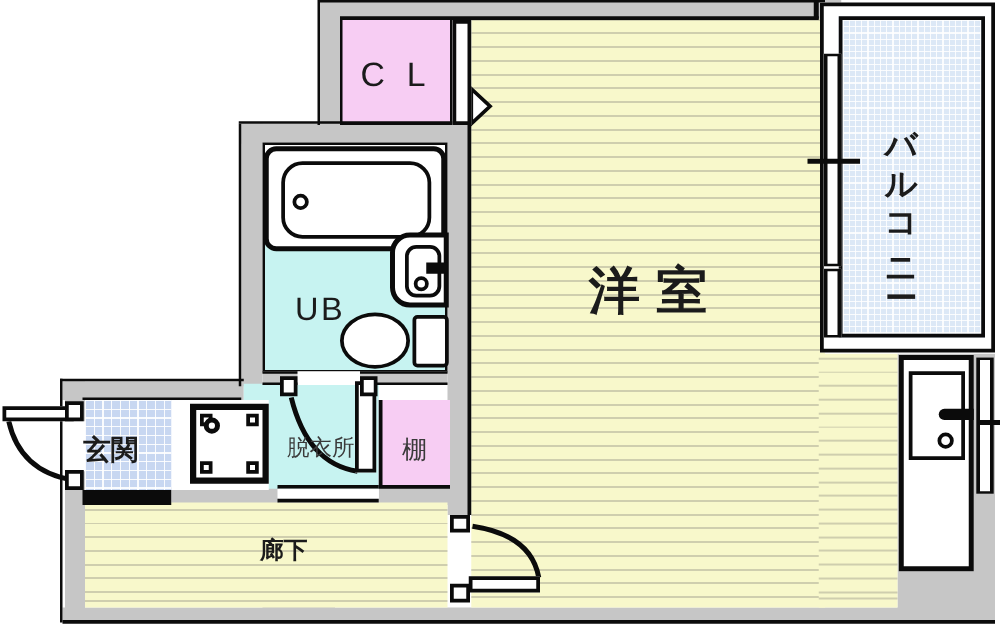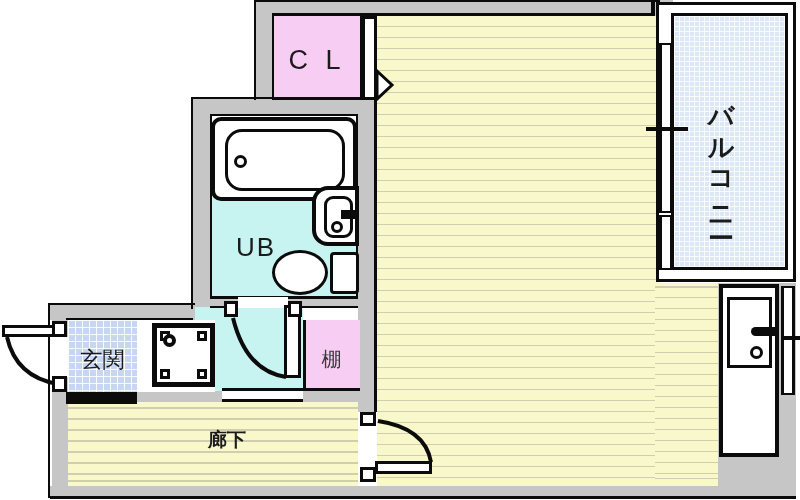--- a/index.html
+++ b/index.html
@@ -123,21 +123,21 @@
   #j-ub-1{left:224px;top:301px;width:14px;height:16px;}
   #j-ub-2{left:288px;top:301px;width:14px;height:16px;}
   #j-main-1{left:360px;top:412px;width:16px;height:14px;}
   #j-main-2{left:360px;top:467px;width:16px;height:15px;}
 
   #arc-svg{left:0;top:0;width:800px;height:500px;pointer-events:none;}
 
   
   #lbl-cl{left:272px;top:44px;width:90px;height:32px;font-size:27px;letter-spacing:5px;font-weight:500;}
   #lbl-ub{left:212px;top:233px;width:88px;height:28px;font-size:26px;letter-spacing:2px;font-weight:500;}
-  #lbl-genkan{left:68px;top:347px;width:69px;height:26px;font-size:22px;font-weight:400;}
+  #lbl-genkan{left:54px;top:347px;width:69px;height:26px;font-size:22px;font-weight:700;}
   #lbl-datsu{left:210px;top:348px;width:93px;height:20px;font-size:18px;font-weight:500;color:#3a3a3a;}
   #lbl-tana{left:303px;top:348px;width:57px;height:22px;font-size:20px;font-weight:500;color:#3a3a3a;}
   #lbl-rouka{left:196px;top:429px;width:62px;height:22px;font-size:19px;font-weight:600;}
   #lbl-main-1{left:377px;top:209px;width:283px;height:46px;font-size:41px;letter-spacing:13px;font-weight:600;text-indent:13px;}
   #lbl-main-2{left:377px;top:271px;width:283px;height:48px;font-size:41px;letter-spacing:2px;font-weight:600;}
   #lbl-balc{left:701px;top:42px;width:42px;height:232px;font-size:26px;letter-spacing:5px;font-weight:600;
             writing-mode:vertical-rl;text-orientation:mixed;display:flex;align-items:center;justify-content:center;}
 </style>
 </head>
 <body>
@@ -236,17 +236,19 @@
   <div class="jamb" id="j-ent-1"></div>
   <div class="jamb" id="j-ent-2"></div>
   <div class="jamb" id="j-ub-1"></div>
   <div class="jamb" id="j-ub-2"></div>
   <div class="jamb" id="j-main-1"></div>
   <div class="jamb" id="j-main-2"></div>
 
   <div class="lbl" id="lbl-cl">C L</div>
   <div class="lbl" id="lbl-ub">UB</div>
   <div class="lbl" id="lbl-genkan">玄関</div>
+  <div class="lbl" id="lbl-datsu">脱衣所</div>
   <div class="lbl" id="lbl-tana">棚</div>
   <div class="lbl" id="lbl-rouka">廊下</div>
+  <div class="lbl" id="lbl-main-1">洋室</div>
   <div class="lbl" id="lbl-balc">バルコニー</div>
 
 </div>
 
 </body></html>

